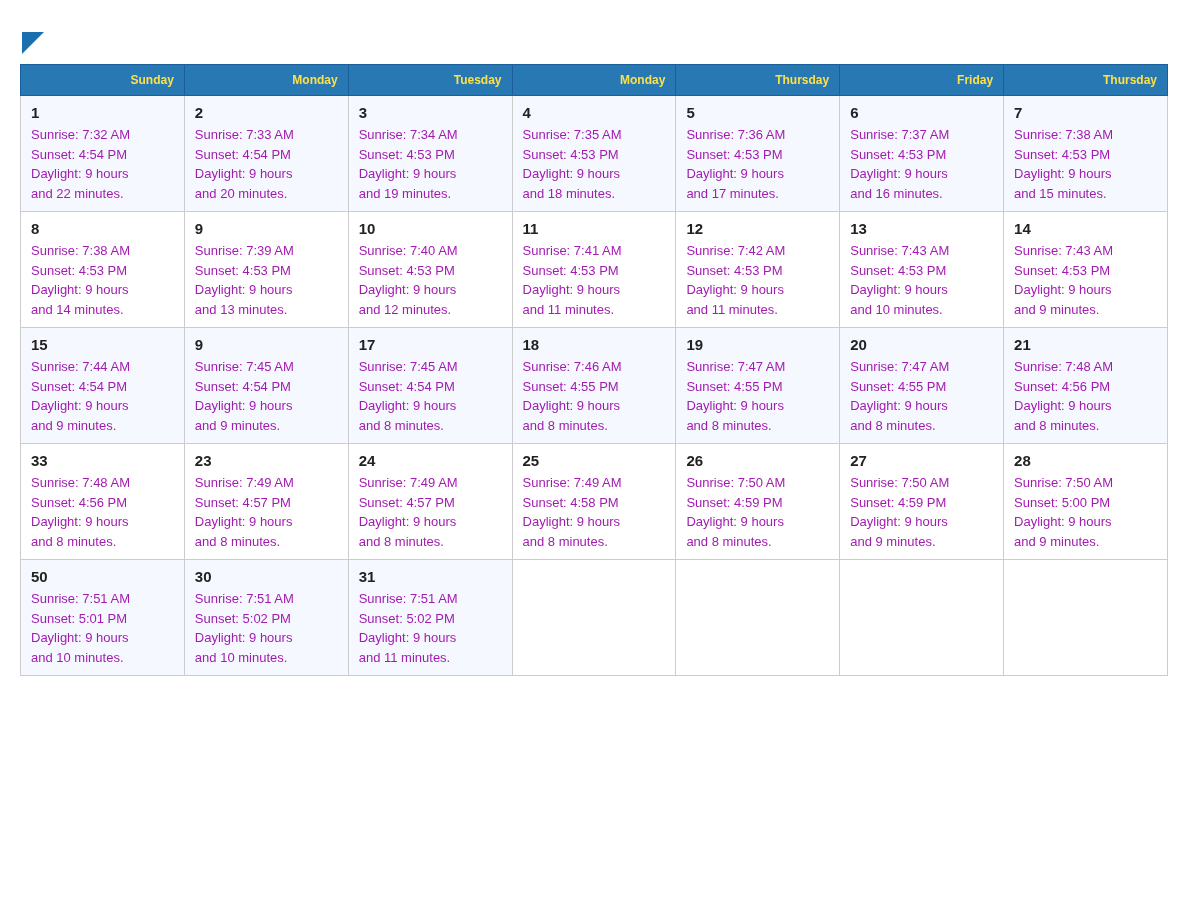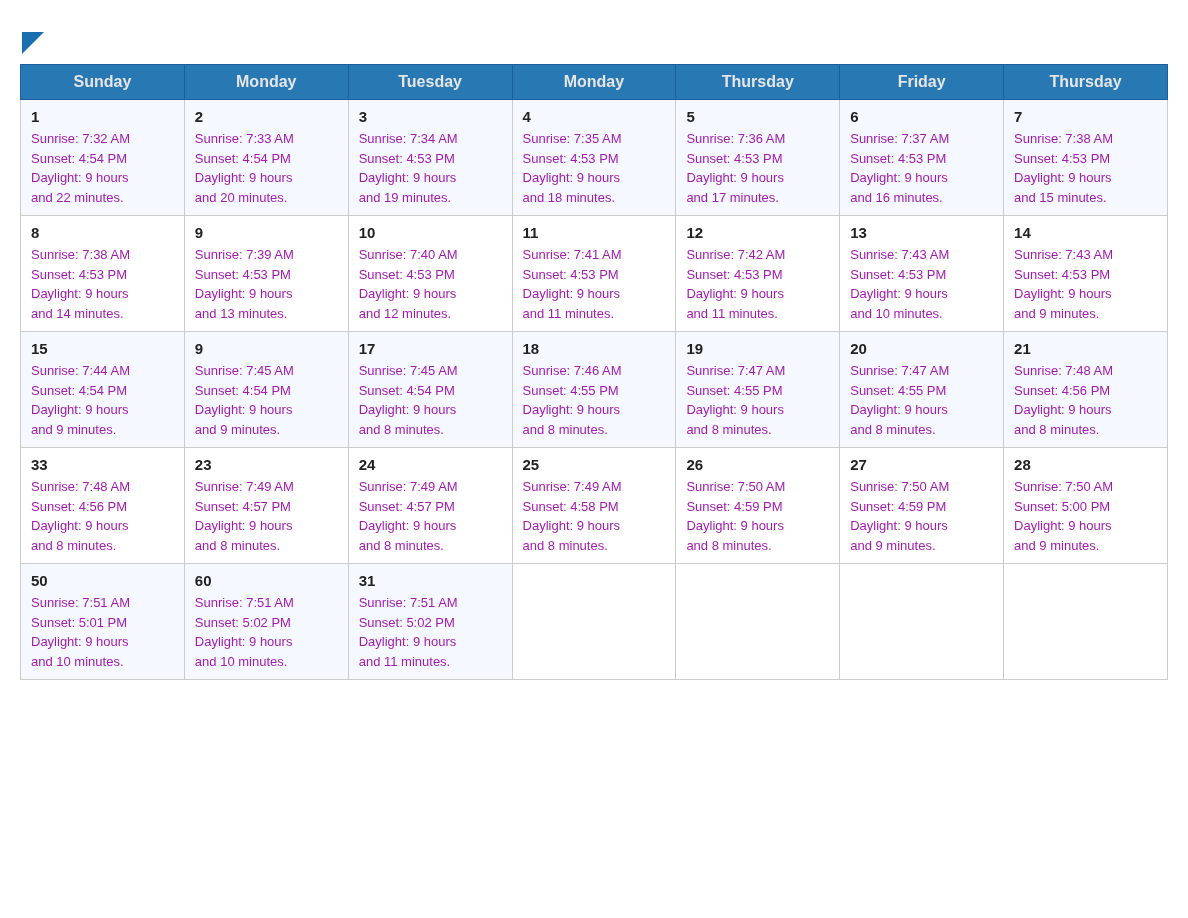--- a/index.html
+++ b/index.html
@@ -56,24 +56,24 @@
       color: #444;
       margin-top: 4px;
     }
     .calendar-table {
       width: 100%;
       border-collapse: collapse;
       margin-top: 10px;
     }
     .calendar-table th {
       background-color: #2878b4;
-      color: #e5e5e5;
-      font-size: 16px;
+      color: #fde047;
+      font-size: 12px;
       padding: 8px 10px;
-      text-align: center;
+      text-align: right;
       border: 1px solid #1a5f9a;
     }
     .calendar-table td {
       vertical-align: top;
       padding: 8px 10px;
       border: 1px solid #ccc;
       font-size: 13px;
       color: #222;
       width: 14.28%;
       min-height: 90px;
@@ -259,21 +259,21 @@
         <span class="day-number">28</span>
         <span class="day-info">Sunrise: 7:50 AM<br>Sunset: 5:00 PM<br>Daylight: 9 hours<br>and 9 minutes.</span>
       </td>
       </tr>
       <tr class="row-odd">
         <td>
         <span class="day-number">50</span>
         <span class="day-info">Sunrise: 7:51 AM<br>Sunset: 5:01 PM<br>Daylight: 9 hours<br>and 10 minutes.</span>
       </td>
         <td>
-        <span class="day-number">60</span>
+        <span class="day-number">30</span>
         <span class="day-info">Sunrise: 7:51 AM<br>Sunset: 5:02 PM<br>Daylight: 9 hours<br>and 10 minutes.</span>
       </td>
         <td>
         <span class="day-number">31</span>
         <span class="day-info">Sunrise: 7:51 AM<br>Sunset: 5:02 PM<br>Daylight: 9 hours<br>and 11 minutes.</span>
       </td>
         <td class="empty-cell"></td>
         <td class="empty-cell"></td>
         <td class="empty-cell"></td>
         <td class="empty-cell"></td>

